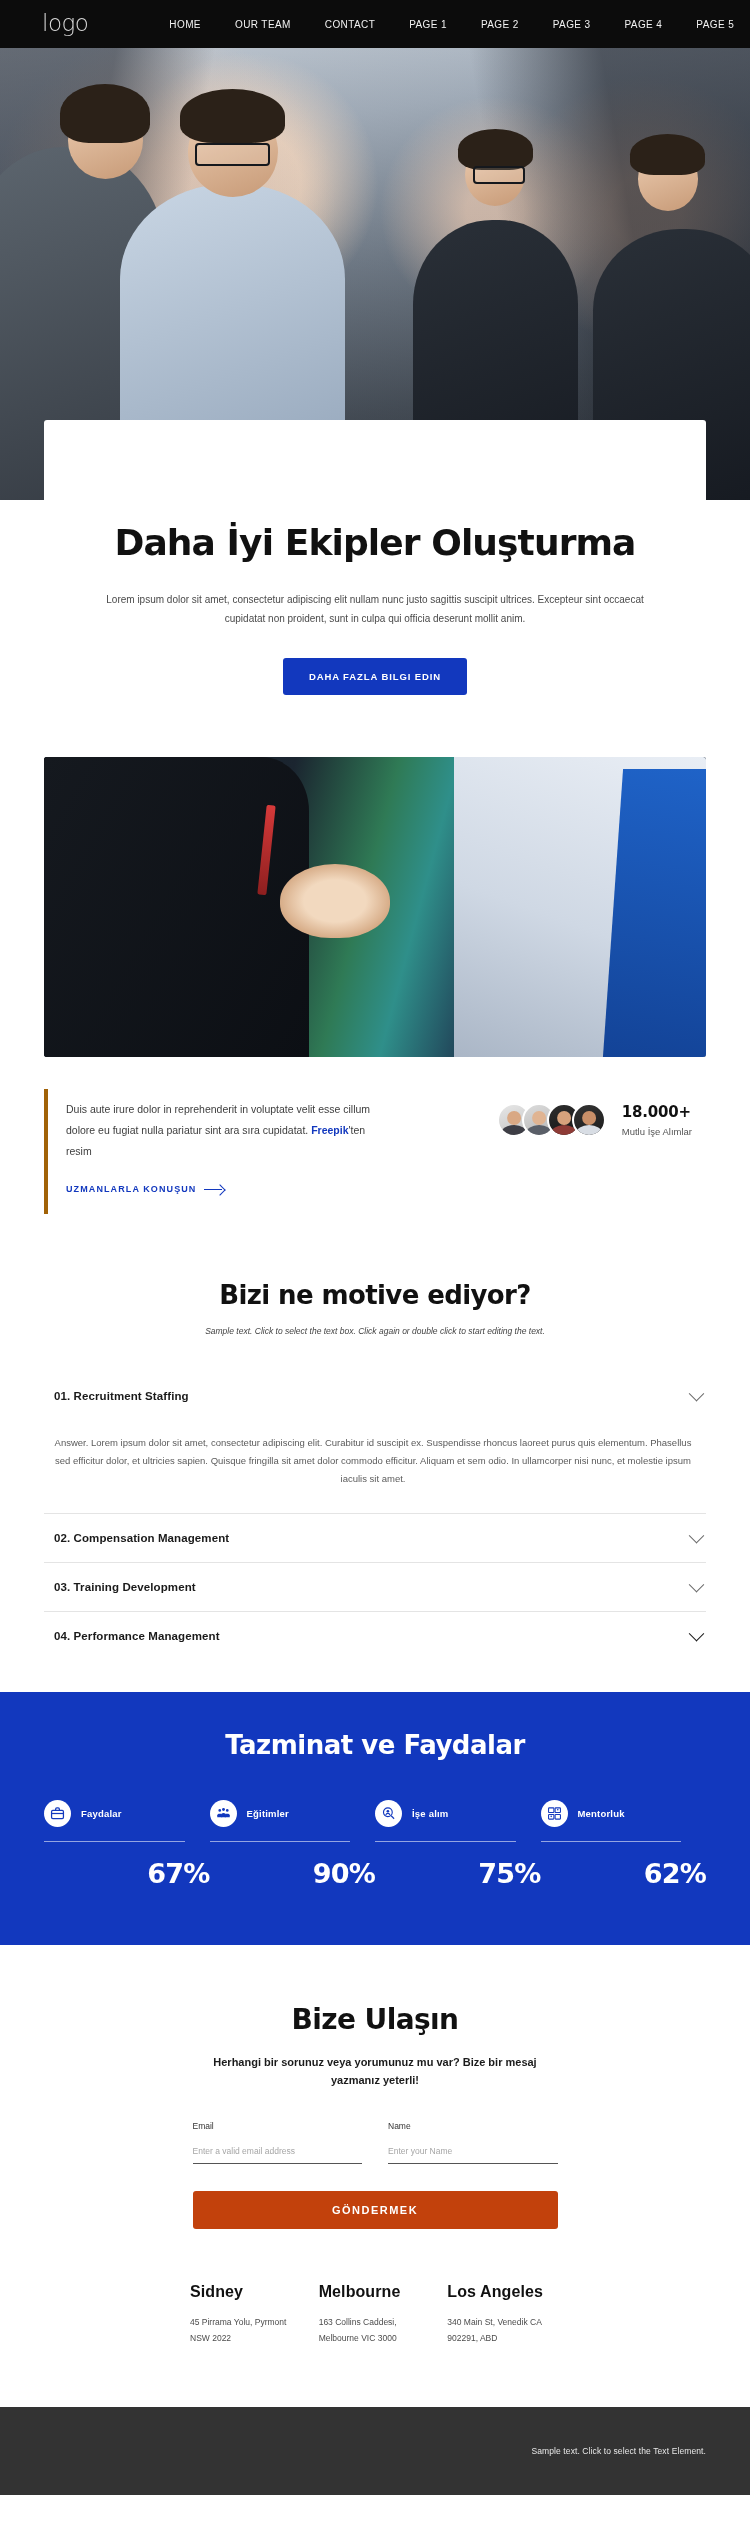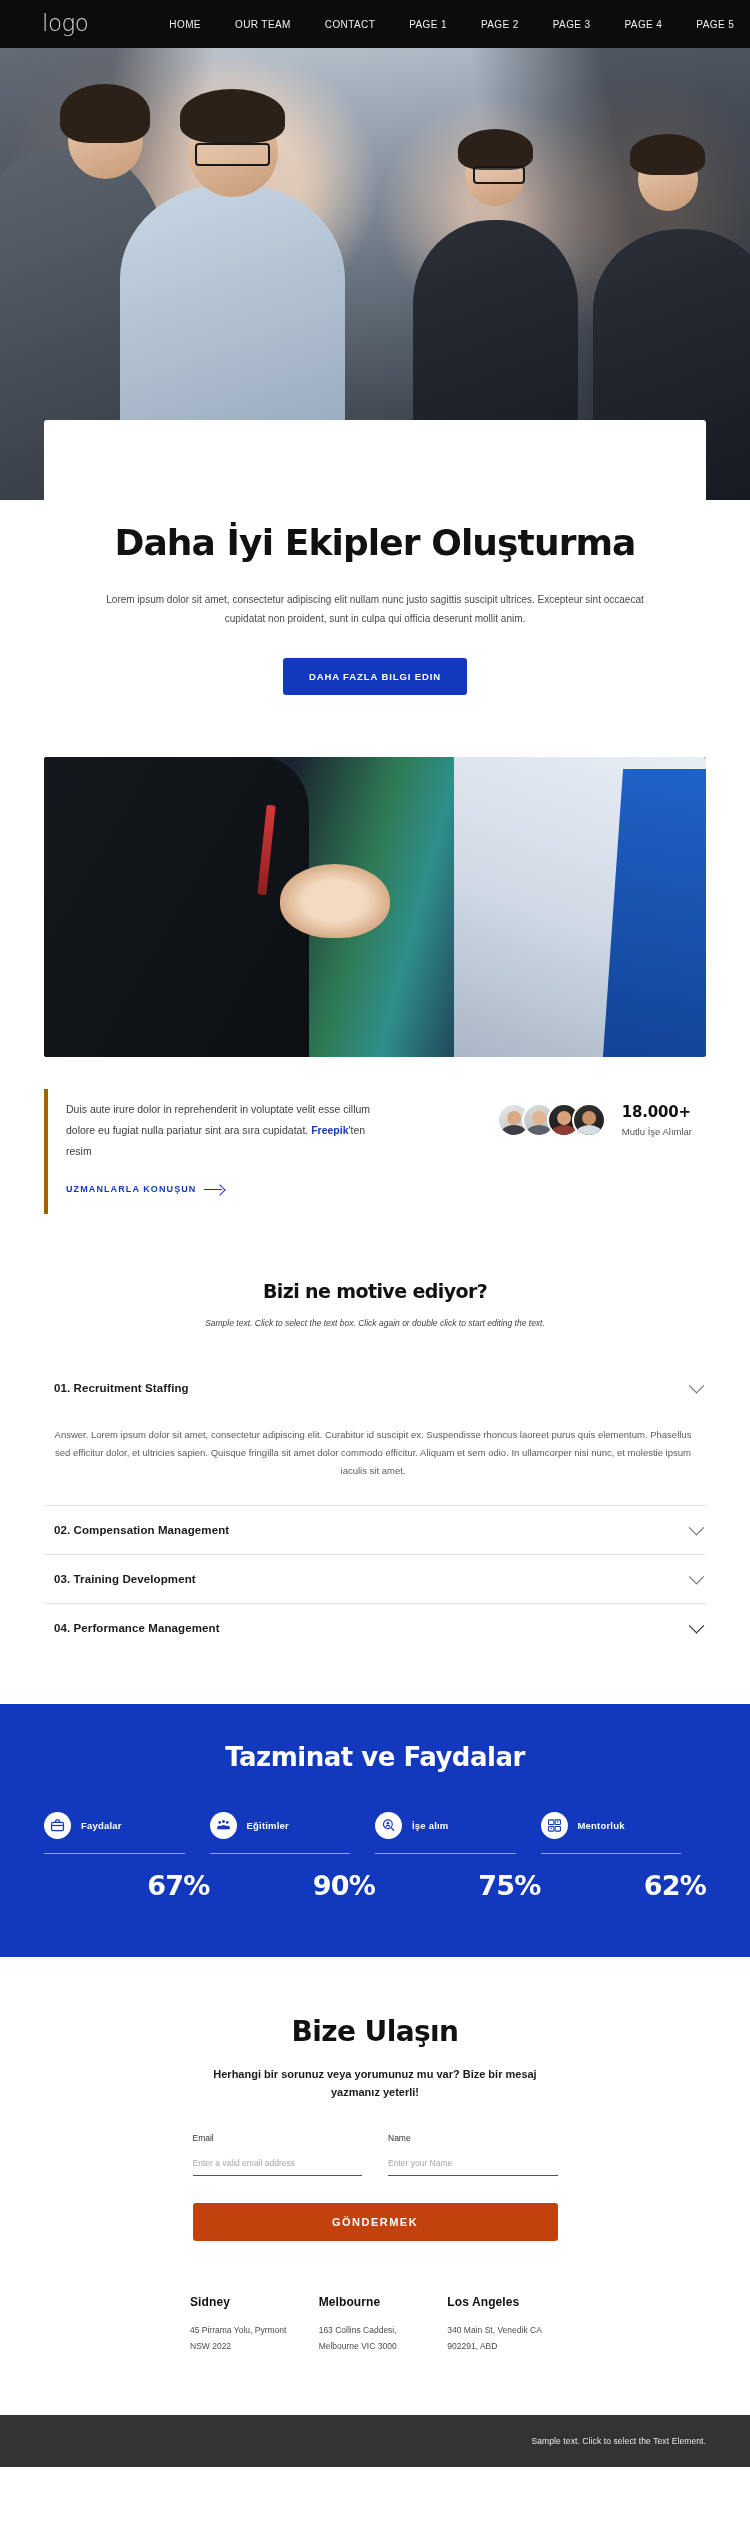--- a/index.html
+++ b/index.html
@@ -277,21 +277,21 @@
   }
   .stat-label { font-size: 9.5px; color: #555; margin-top: 5px; }
 
   
   .faq {
     padding: 66px 44px 0;
     text-align: center;
   }
   .section-title {
     font-family: "DejaVu Sans", sans-serif;
-    font-size: 19px;
+    font-size: 26px;
     font-weight: 700;
     letter-spacing: -0.6px;
     color: #111;
   }
   .section-sub {
     margin-top: 16px;
     font-size: 8.5px;
     font-style: italic;
     color: #444;
   }
@@ -319,21 +319,21 @@
   .chev.dark { border-color: #1a1a1a; border-width: 1.8px; }
   .acc-body {
     padding: 14px 14px 26px 10px;
     font-size: 9.5px;
     line-height: 1.85;
     color: #5b5b5b;
   }
 
   
   .stats {
-    margin-top: 52px;
+    margin-top: 32px;
     background: #1238be;
     padding: 38px 44px 56px;
     text-align: center;
   }
   .stats-title {
     font-family: "DejaVu Sans", sans-serif;
     color: #ffffff;
     font-size: 26px;
     font-weight: 700;
     letter-spacing: -0.5px;
@@ -442,36 +442,36 @@
   .offices {
     margin: 54px auto 0;
     max-width: 370px;
     display: grid;
     grid-template-columns: repeat(3, 1fr);
     gap: 16px;
     text-align: left;
     padding-bottom: 60px;
   }
   .office-city {
-    font-size: 12px;
+    font-size: 16px;
     font-weight: 700;
     color: #111;
     letter-spacing: 0.1px;
   }
   .office-addr {
     margin-top: 14px;
     font-size: 8.5px;
     line-height: 1.85;
     color: #4c4c4c;
   }
 
   
   .footer {
     background: #333333;
-    height: 52px;
+    height: 88px;
     display: flex;
     align-items: center;
     justify-content: center;
     padding: 0 44px;
   }
   .footer-text {
     color: #e8e8e8;
     font-size: 8.5px;
     letter-spacing: 0.1px;
     margin-left: auto;

